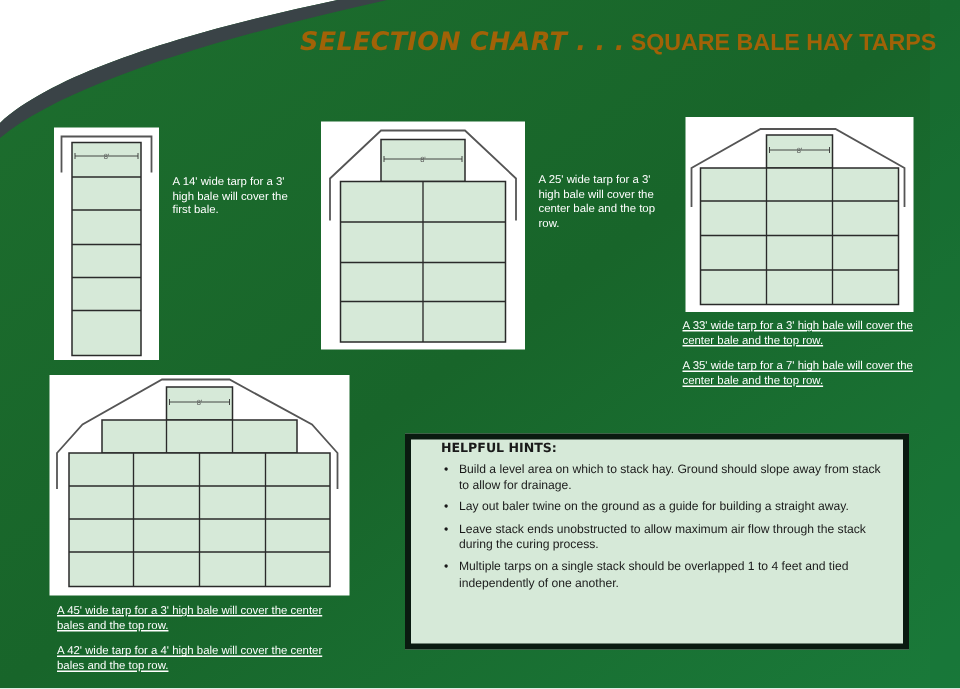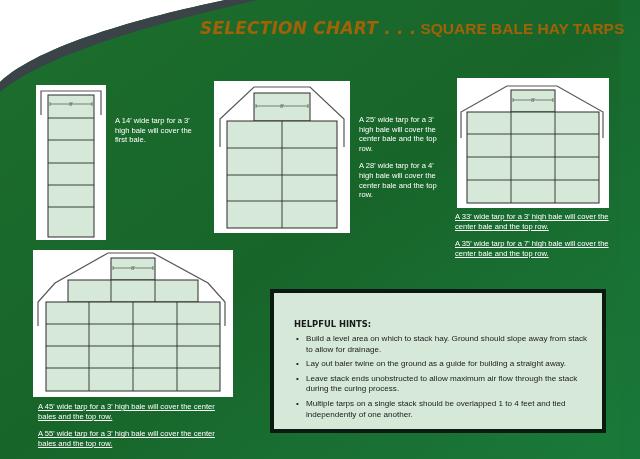--- a/index.html
+++ b/index.html
@@ -7,21 +7,21 @@
   .page { position:absolute; left:0; top:0; width:640px; height:459px; overflow:hidden; background:#fff; }
   .bg { position:absolute; left:0; top:0; width:640px; height:459px; }
   .title { position:absolute; left:200px; top:18px; color:#a16207; white-space:nowrap; }
   .title .t1 { font-family:"DejaVu Sans", sans-serif; font-weight:bold; font-style:italic; font-size:17px; letter-spacing:0.2px; }
   .title .t2 { font-family:"Liberation Sans", sans-serif; font-weight:bold; font-size:15.5px; margin-left:4px; }
   .panel { position:absolute; background:#ffffff; }
   .panel svg { position:absolute; left:0; top:0; }
   .cap { position:absolute; color:#ffffff; font-size:7.6px; line-height:9.6px; }
   .cap p { margin:0 0 8px 0; }
   .cap.center { text-align:left;text-decoration:underline; }
-  .hints { position:absolute; left:270px; top:289px; width:336px; height:144px; background:#d6e9d8; border:4px solid #0a1a10; box-sizing:border-box; padding:26px 14px 0 20px; color:#1a1a1a; }
+  .hints { position:absolute; left:270px; top:289px; width:336px; height:144px; background:#d6e9d8; border:4px solid #0a1a10; box-sizing:border-box; padding:0 14px 0 20px; color:#1a1a1a; }
   .hints h3 { margin:0 0 5px 0; font-size:8.4px; font-weight:bold; font-family:"DejaVu Sans", sans-serif; }
   .hints ul { margin:0; padding:0 0 0 10px; list-style:none; }
   .hints li { font-size:8.1px; line-height:10.6px; margin-bottom:4px; position:relative; padding-left:2px; }
   .hints li .bullet { position:absolute; left:-8px; top:0; }
 </style>
 </head>
 <body>
 
 <div class="page">
 
@@ -70,21 +70,20 @@
       <line x1="13" y1="67" x2="123" y2="67" stroke="#2a2a2a" stroke-width="0.9"></line>
       <line x1="13" y1="94" x2="123" y2="94" stroke="#2a2a2a" stroke-width="0.9"></line>
       <line x1="13" y1="120" x2="123" y2="120" stroke="#2a2a2a" stroke-width="0.9"></line>
       <line x1="42" y1="25" x2="94" y2="25" stroke="#333" stroke-width="0.6"></line>
       <path d="M42,23 L42,27 M94,23 L94,27" stroke="#333" stroke-width="0.6"></path>
       <text x="68" y="27" font-size="5" text-anchor="middle" fill="#555" font-family="Liberation Sans, sans-serif">8'</text>
     </svg>
   </div>
   <div class="cap" style="left:359px; top:115px; width:82px;">
     <p>A 25' wide tarp for a 3' high bale will cover the center bale and the top row.</p>
-    <p>A 28' wide tarp for a 4' high bale will cover the center bale and the top row.</p>
   </div>
 
   <div class="panel" style="left:457px; top:78px; width:152px; height:130px;">
     <svg width="152" height="130" viewBox="0 0 152 130">
       <path d="M4,60 L4,34 L50,8 L100,8 L146,34 L146,60" fill="none" stroke="#555" stroke-width="1.2"></path>
       <rect x="54" y="12" width="44" height="22" fill="#d6e9d8" stroke="#2a2a2a" stroke-width="1"></rect>
       <rect x="10" y="34" width="132" height="91" fill="#d6e9d8" stroke="#2a2a2a" stroke-width="1"></rect>
       <line x1="54" y1="34" x2="54" y2="125" stroke="#2a2a2a" stroke-width="0.9"></line>
       <line x1="98" y1="34" x2="98" y2="125" stroke="#2a2a2a" stroke-width="0.9"></line>
       <line x1="10" y1="56" x2="142" y2="56" stroke="#2a2a2a" stroke-width="0.9"></line>
@@ -114,21 +113,21 @@
       <line x1="13" y1="74" x2="187" y2="74" stroke="#2a2a2a" stroke-width="0.9"></line>
       <line x1="13" y1="96" x2="187" y2="96" stroke="#2a2a2a" stroke-width="0.9"></line>
       <line x1="13" y1="118" x2="187" y2="118" stroke="#2a2a2a" stroke-width="0.9"></line>
       <line x1="80" y1="18" x2="120" y2="18" stroke="#333" stroke-width="0.6"></line>
       <path d="M80,16 L80,20 M120,16 L120,20" stroke="#333" stroke-width="0.6"></path>
       <text x="100" y="20" font-size="5" text-anchor="middle" fill="#555" font-family="Liberation Sans, sans-serif">8'</text>
     </svg>
   </div>
   <div class="cap center" style="left:38px; top:402px; width:190px;">
     <p>A 45' wide tarp for a 3' high bale will cover the center bales and the top row.</p>
-    <p>A 55' wide tarp for a 3' high bale will cover the center bales and the top row.</p>
+    <p>A 42' wide tarp for a 4' high bale will cover the center bales and the top row.</p>
   </div>
 
   <div class="hints">
     <h3>HELPFUL HINTS:</h3>
     <ul>
       <li><span class="bullet">•</span><span>Build a level area on which to stack hay. Ground should slope away from stack to allow for drainage.</span></li>
       <li><span class="bullet">•</span><span>Lay out baler twine on the ground as a guide for building a straight away.</span></li>
       <li><span class="bullet">•</span><span>Leave stack ends unobstructed to allow maximum air flow through the stack during the curing process.</span></li>
       <li><span class="bullet">•</span><span>Multiple tarps on a single stack should be overlapped 1 to 4 feet and tied independently of one another.</span></li>
     </ul>

